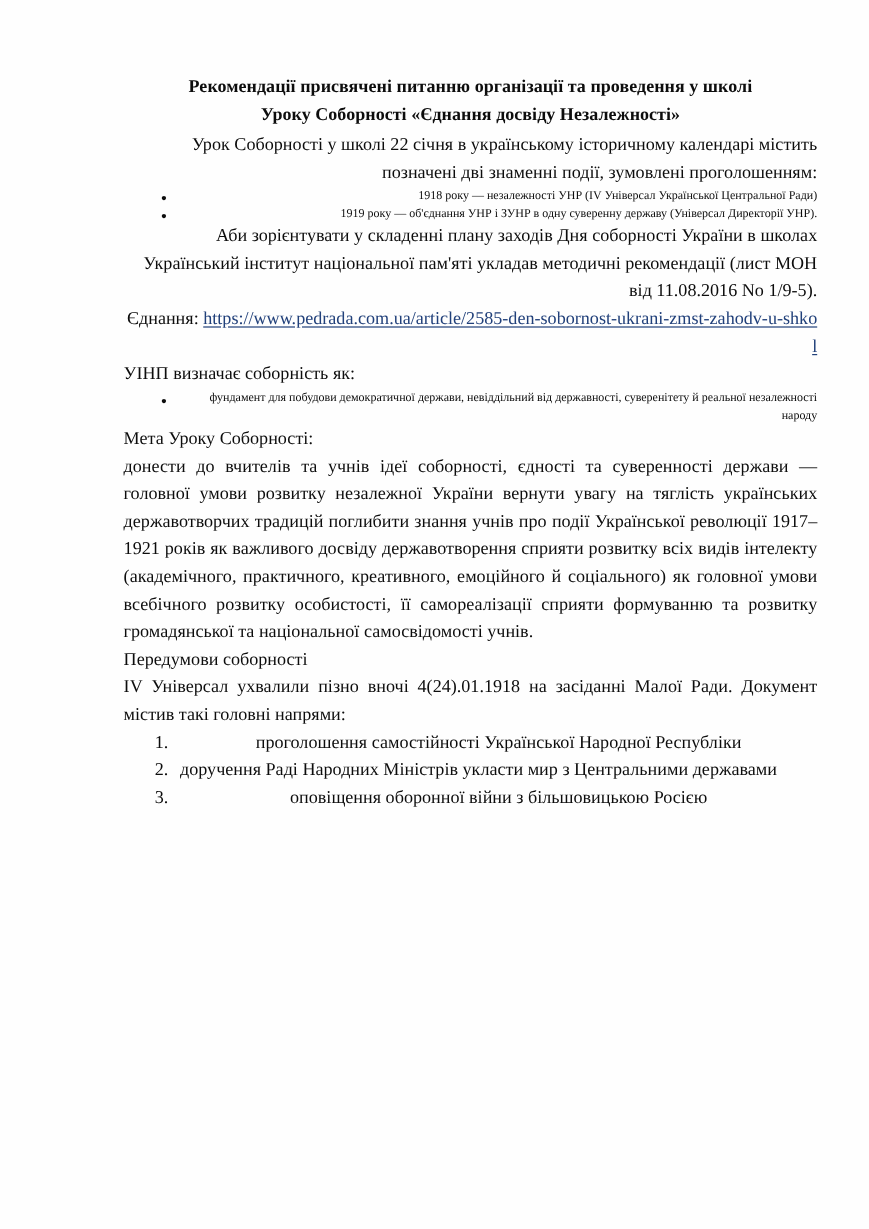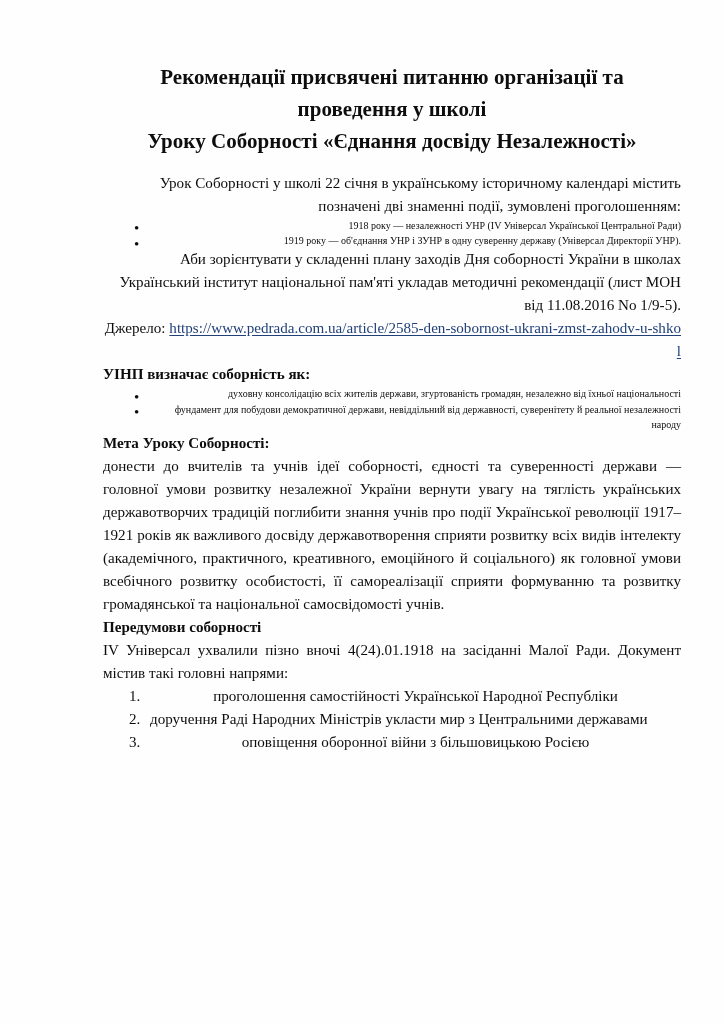--- a/index.html
+++ b/index.html
@@ -28,44 +28,44 @@
     position: absolute;
     left: 103px;
     top: 62px;
     width: 578px;
   }
 
   
   .doc-title {
     text-align: center;
     font-weight: bold;
-    font-size: 21px;
+    font-size: 15px;
     line-height: 1.52;
-    margin: 0 0 14px 0;
+    margin: 0 0 2px 0;
     letter-spacing: .002em;
   }
   .doc-title .tline { display: block; }
   .doc-title .tline-2 { padding: 0 14px; }
 
   
   p.para {
     margin: 0;
     font-size: 15.1px;
     line-height: 1.525;
     text-align: right;
   }
   p.para.justify {
     text-align: justify;
     text-justify: inter-word;
   }
 
   
   .heading {
     margin: 0;
-    font-weight: bold;
+    font-weight: normal;
     font-size: 15.1px;
     line-height: 1.525;
   }
 
   
   a.src-link {
     color: #21407a;
     text-decoration: underline;
     text-underline-offset: 1.5px;
     word-break: break-all;
@@ -134,27 +134,26 @@
 
     <p class="para">Урок Соборності у школі 22 січня в українському історичному календарі містить позначені дві знаменні події, зумовлені проголошенням:</p>
 
     <ul class="bullets">
       <li>1918 року — незалежності УНР (IV Універсал Української Центральної Ради)</li>
       <li>1919 року — об'єднання УНР і ЗУНР в одну суверенну державу (Універсал Директорії УНР).</li>
     </ul>
 
     <p class="para">Аби зорієнтувати у складенні плану заходів Дня соборності України в школах Український інститут національної пам'яті укладав методичні рекомендації (лист МОН від 11.08.2016 No 1/9-5).</p>
 
-    <p class="para"><span>Джерело:</span>
+    <p class="para"><span>Єднання:</span>
       <a class="src-link" href="#">https://www.pedrada.com.ua/article/2585-den-sobornost-ukrani-zmst-zahodv-u-shkol</a></p>
 
     <p class="heading">УІНП визначає соборність як:</p>
 
     <ul class="bullets">
-      <li>духовну консолідацію всіх жителів держави, згуртованість громадян, незалежно від їхньої національності</li>
       <li>фундамент для побудови демократичної держави, невіддільний від державності, суверенітету й реальної незалежності народу</li>
     </ul>
 
     <p class="heading">Мета Уроку Соборності:</p>
 
     <p class="para justify">донести до вчителів та учнів ідеї соборності, єдності та суверенності держави — головної умови розвитку незалежної України вернути увагу на тяглість українських державотворчих традицій поглибити знання учнів про події Української революції 1917–1921 років як важливого досвіду державотворення сприяти розвитку всіх видів інтелекту (академічного, практичного, креативного, емоційного й соціального) як головної умови всебічного розвитку особистості, її самореалізації сприяти формуванню та розвитку громадянської та національної самосвідомості учнів.</p>
 
     <p class="heading">Передумови соборності</p>
 
     <p class="para justify">IV Універсал ухвалили пізно вночі 4(24).01.1918 на засіданні Малої Ради. Документ містив такі головні напрями:</p>

